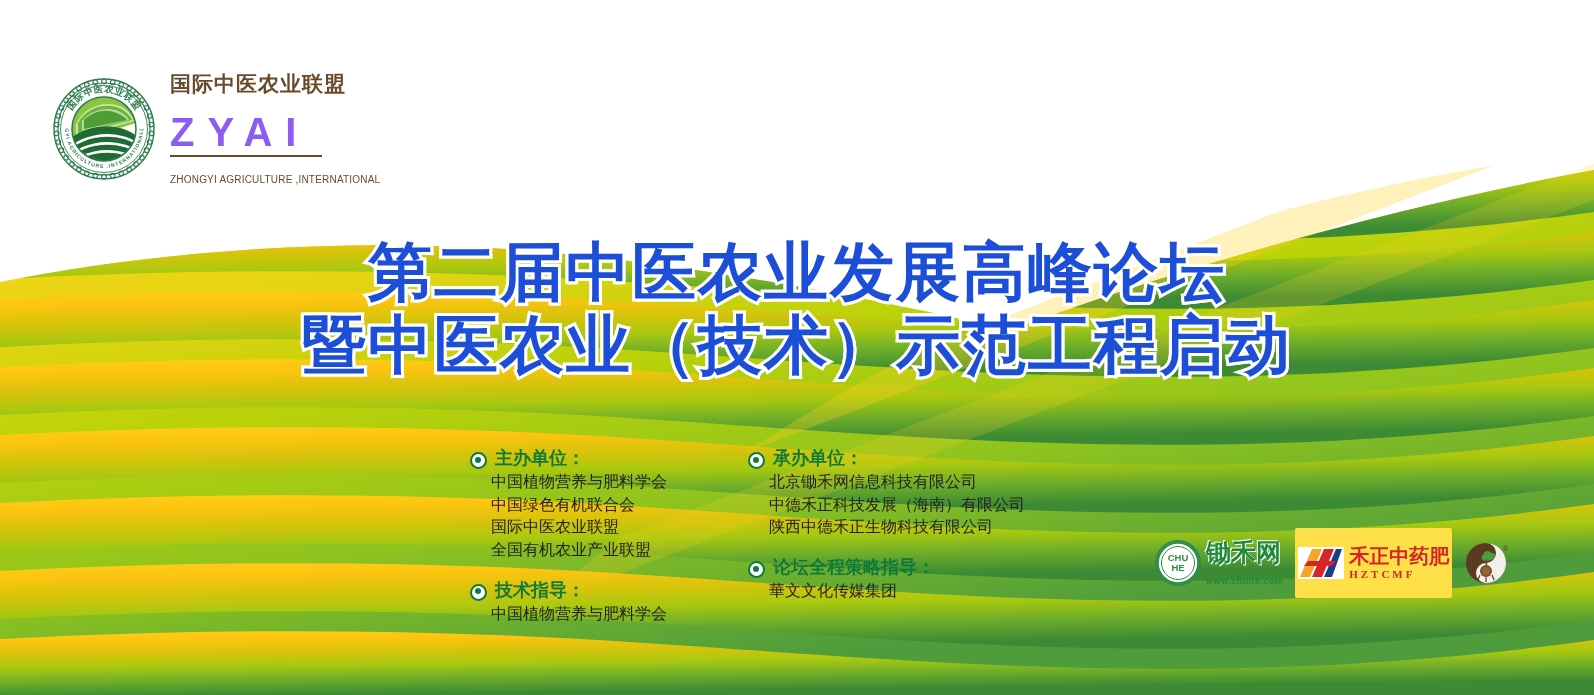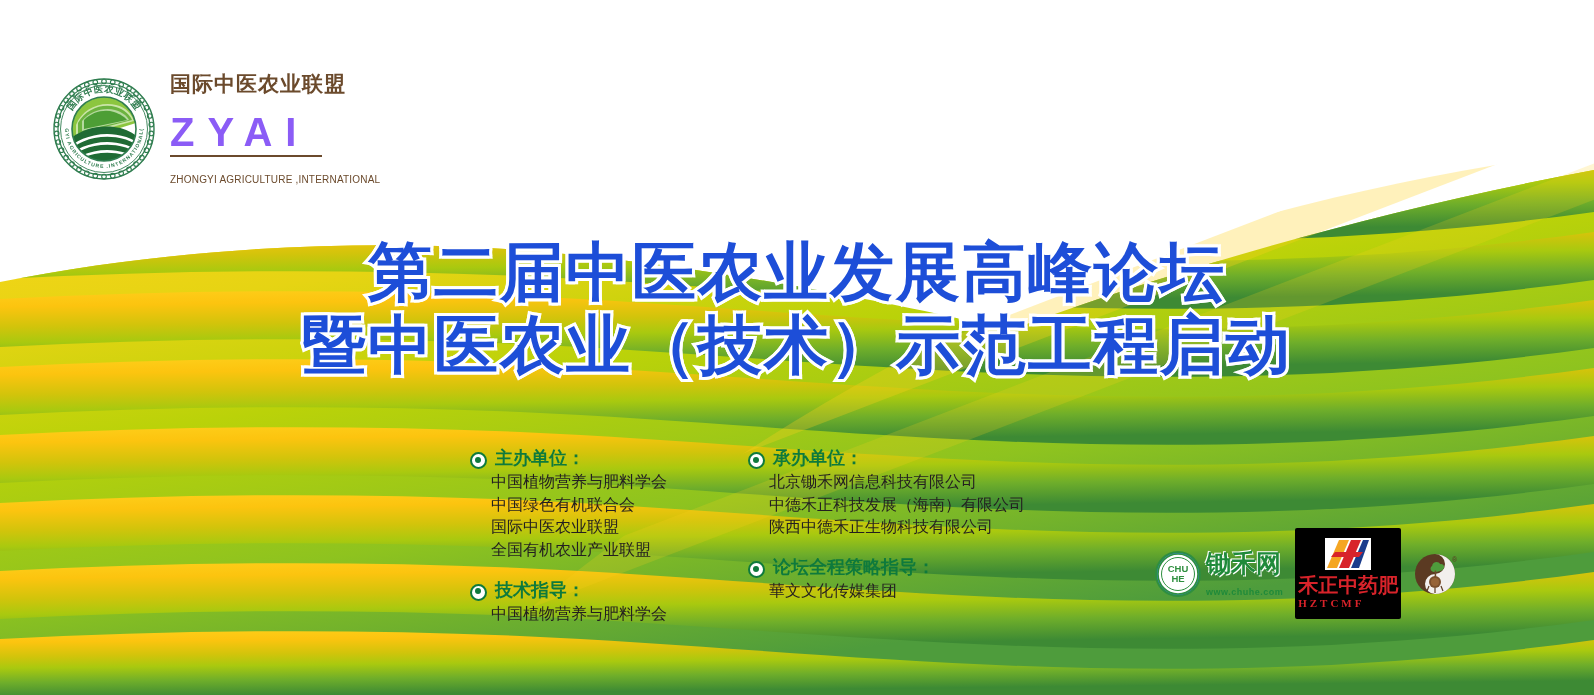--- a/index.html
+++ b/index.html
@@ -58,21 +58,21 @@
   #sp-chuhe{gap:5px;}
   #chuhe-seal{width:42px;height:42px;border-radius:50%;background:#3b82f6;border:2px solid #2f8f3f;
               position:relative;display:flex;align-items:center;justify-content:center;
               flex-direction:column;}
   #chuhe-name{font-size:25px;font-weight:bold;color:#1f8a3a;letter-spacing:0px;line-height:1;
               font-family:"DejaVu Sans","Liberation Sans",sans-serif;
               text-shadow:1px 1px 0 #fff,-1px -1px 0 #fff;}
   #chuhe-url{font-size:9px;font-weight:bold;color:#1f8a3a;letter-spacing:0.5px;margin-top:11px;
              font-family:"Liberation Sans",sans-serif;}
   
-  #sp-hzt{gap:5px;background:#000000;padding:10px 3px;border-radius:2px;flex-direction:column;}
+  #sp-hzt{gap:5px;background:#fde047;padding:18px 3px;border-radius:2px;}
   #hzt-mark{width:46px;height:32px;position:relative;overflow:hidden;background:#fff;}
   #hzt-name{font-size:20px;font-weight:bold;color:#d8232a;line-height:1;letter-spacing:0px;
             font-family:"DejaVu Sans","Liberation Sans",sans-serif;white-space:nowrap;}
   #hzt-abbr{font-size:11px;font-weight:bold;color:#d8232a;letter-spacing:3px;margin-top:2px;
             font-family:"Liberation Serif",serif;}
   
   #sp-tree{width:44px;height:44px;position:relative;}
 </style>
 </head>
 <body>

